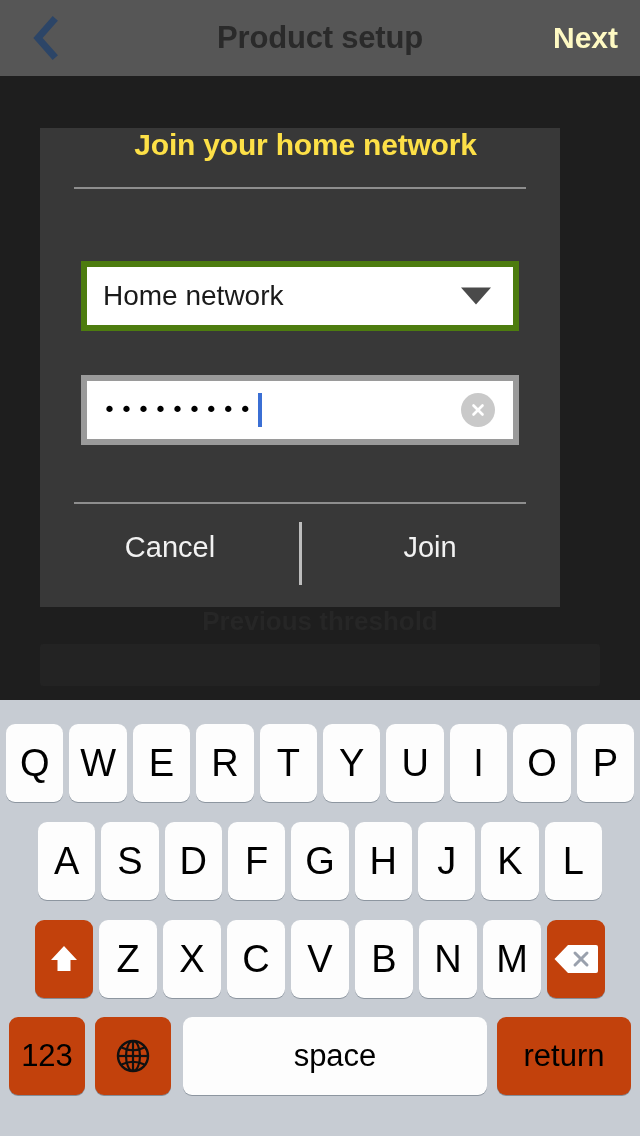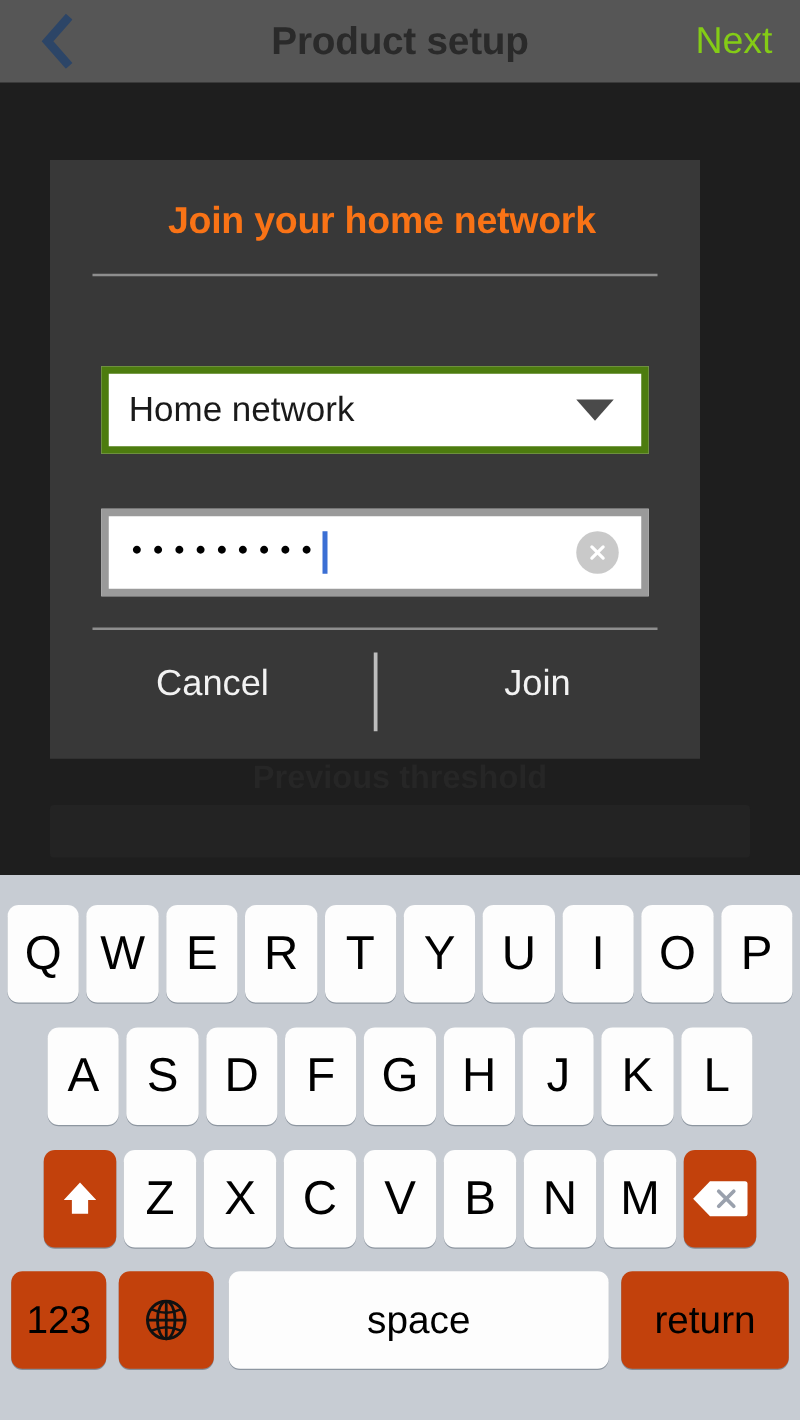--- a/index.html
+++ b/index.html
@@ -18,21 +18,21 @@
     width: 640px;
     height: 1136px;
     background: #1e1e1e;
   }
 
   
   .navbar {
     position: absolute;
     top: 0; left: 0;
     width: 640px;
-    height: 66px;
+    height: 76px;
     background: #565656;
     display: flex;
     align-items: center;
     justify-content: center;
   }
   .nav-back {
     position: absolute;
     left: 18px;
     top: 50%;
     transform: translateY(-50%);
@@ -50,22 +50,23 @@
     color: #2a2a2a;
     letter-spacing: -0.2px;
     text-align: center;
   }
   .nav-next {
     position: absolute;
     right: 22px;
     top: 50%;
     transform: translateY(-50%);
     font-size: 30px;
-    color: #84cc16;
-    cursor: pointer;
+    color: #fef9c3;
+    cursor: pointer;
+    font-weight: bold;
   }
 
   
   .backdrop {
     position: absolute;
     top: 88px; left: 0;
     width: 640px;
     height: 612px;
     background: #1e1e1e;
     overflow: hidden;
@@ -91,25 +92,24 @@
   
   .dialog {
     position: absolute;
     left: 40px;
     top: 128px;
     width: 520px;
     height: 479px;
     background: #383838;
   }
   .dialog-title {
-    margin-top: 32px;
     text-align: center;
     font-size: 30px;
     font-weight: bold;
-    color: #f97316;
+    color: #fde047;
     letter-spacing: -0.2px;
     padding-left: 11px;
   }
   .dialog-rule {
     margin: 25px auto 0;
     width: 452px;
     height: 2px;
     background: #8e8e8e;
   }
 

